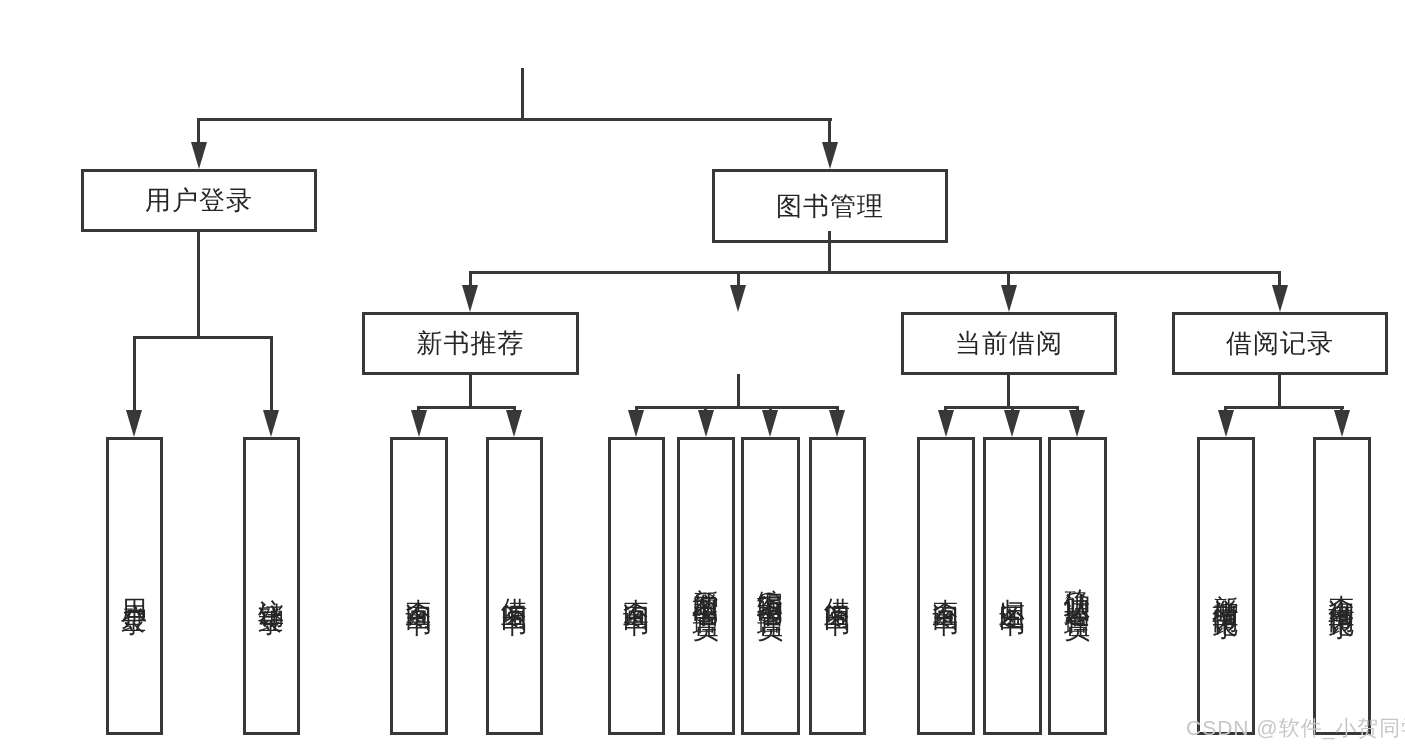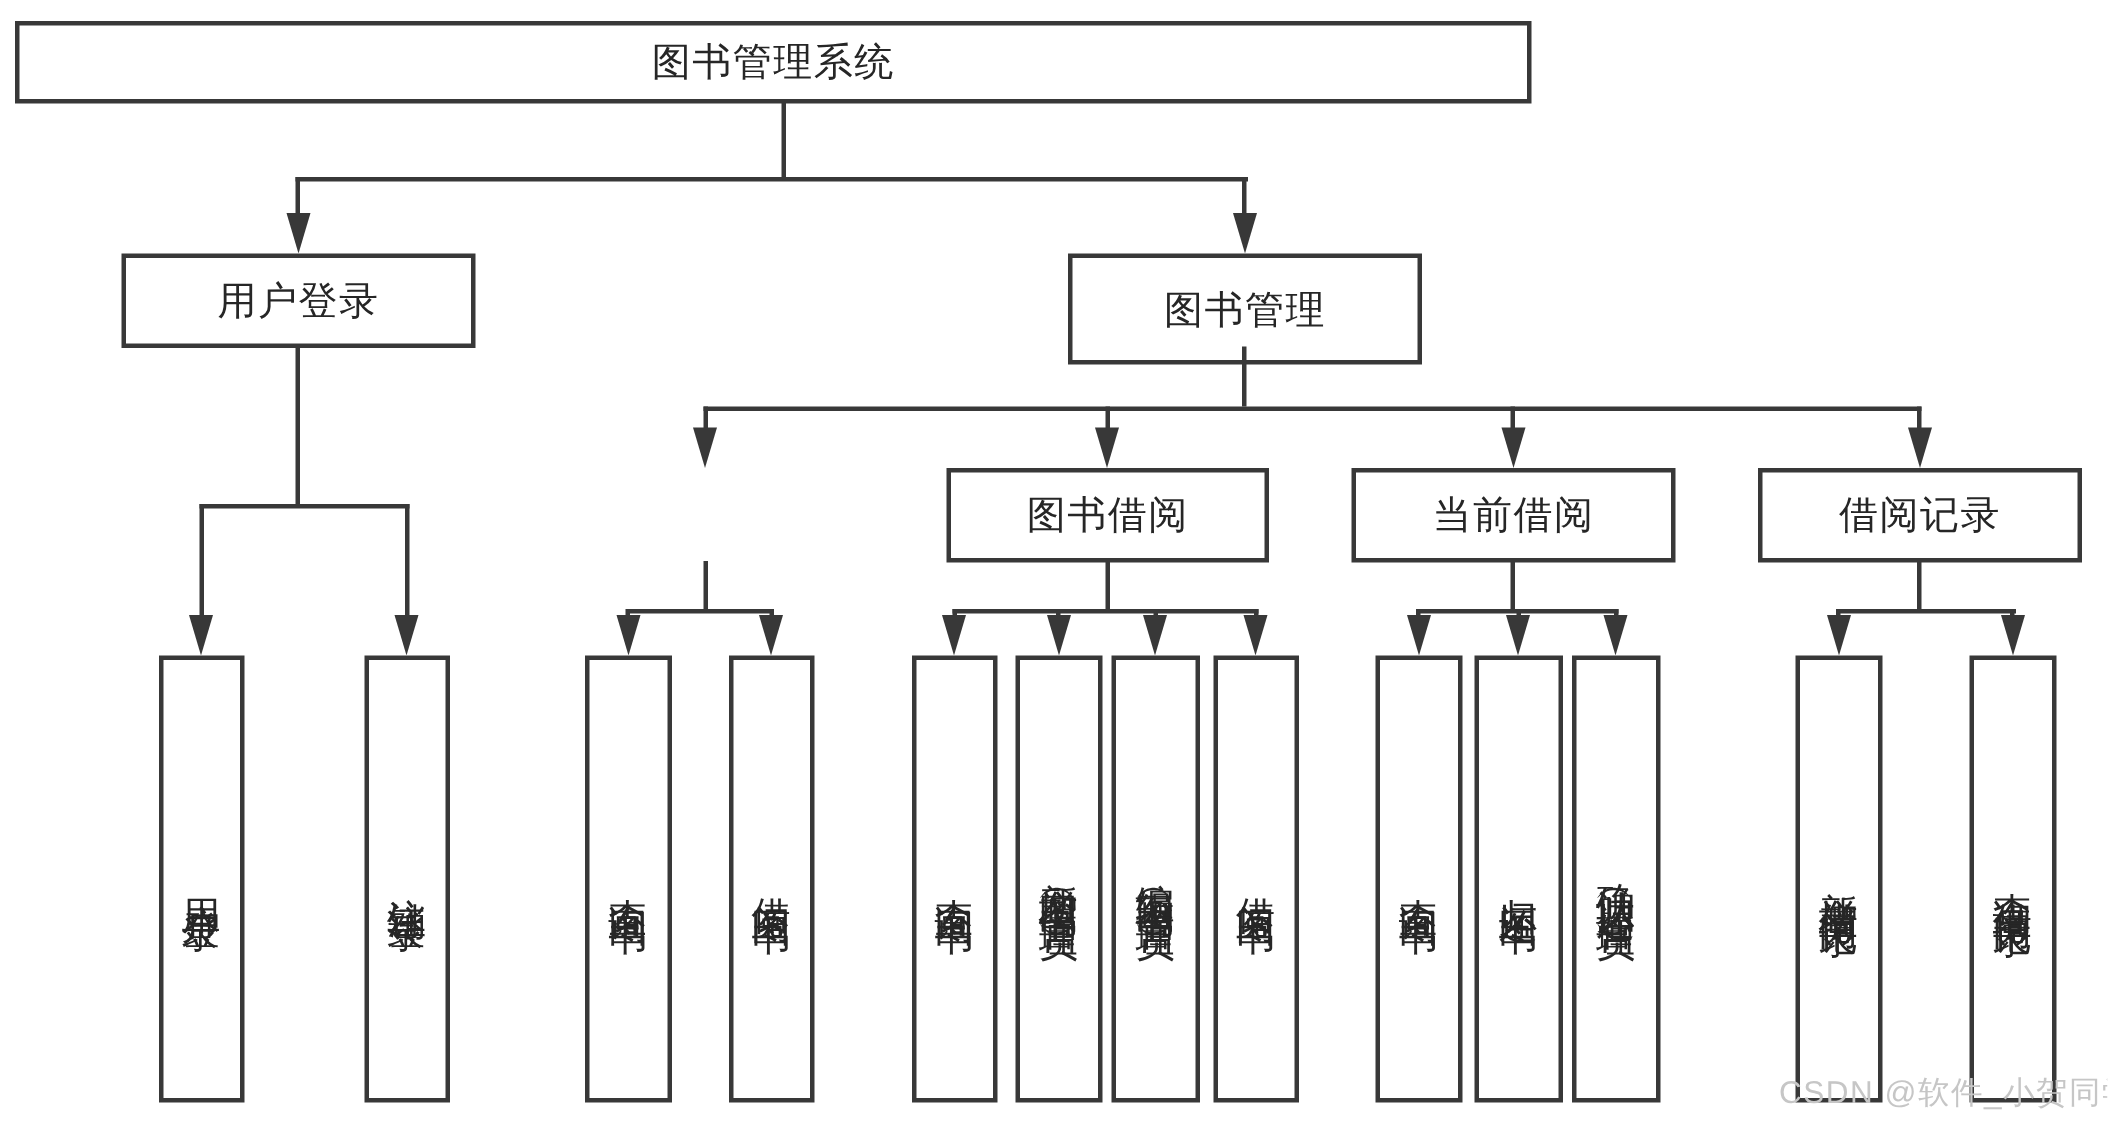--- a/index.html
+++ b/index.html
@@ -47,21 +47,20 @@
     letter-spacing:1px;
     color:#c6c6c6;
     white-space:nowrap;
   }
 </style>
 </head>
 <body>
 
 <div id="canvas">
 
-  <div class="box hbox" style="left:10px;top:14px;width:1011px;height:55px">图书管理系统</div>
 
   <div class="vl" style="left:521px;top:68px;height:50px"></div>
   <div class="hl" style="left:197px;top:118px;width:635px"></div>
   <div class="vl" style="left:197px;top:118px;height:28px"></div>
   <div class="ah" style="left:191px;top:142px"></div>
   <div class="vl" style="left:828px;top:118px;height:28px"></div>
   <div class="ah" style="left:822px;top:142px"></div>
 
   <div class="box hbox" style="left:81px;top:169px;width:236px;height:63px">用户登录</div>
   <div class="box hbox" style="left:712px;top:169px;width:236px;height:74px">图书管理</div>
@@ -77,21 +76,21 @@
   <div class="hl" style="left:469px;top:271px;width:812px"></div>
   <div class="vl" style="left:469px;top:271px;height:16px"></div>
   <div class="ah" style="left:462px;top:285px"></div>
   <div class="vl" style="left:737px;top:271px;height:16px"></div>
   <div class="ah" style="left:730px;top:285px"></div>
   <div class="vl" style="left:1007px;top:271px;height:16px"></div>
   <div class="ah" style="left:1001px;top:285px"></div>
   <div class="vl" style="left:1278px;top:271px;height:16px"></div>
   <div class="ah" style="left:1272px;top:285px"></div>
 
-  <div class="box hbox" style="left:631px;top:312px;width:215px;height:63px">图书借阅</div>
+  <div class="box hbox" style="left:362px;top:312px;width:217px;height:63px">新书推荐</div>
   <div class="box hbox" style="left:901px;top:312px;width:216px;height:63px">当前借阅</div>
   <div class="box hbox" style="left:1172px;top:312px;width:216px;height:63px">借阅记录</div>
 
   <div class="vl" style="left:469px;top:374px;height:32px"></div>
   <div class="hl" style="left:418px;top:406px;width:98px"></div>
   <div class="vl" style="left:417px;top:406px;height:10px"></div>
   <div class="ah" style="left:411px;top:410px"></div>
   <div class="vl" style="left:513px;top:406px;height:10px"></div>
   <div class="ah" style="left:506px;top:410px"></div>
 

